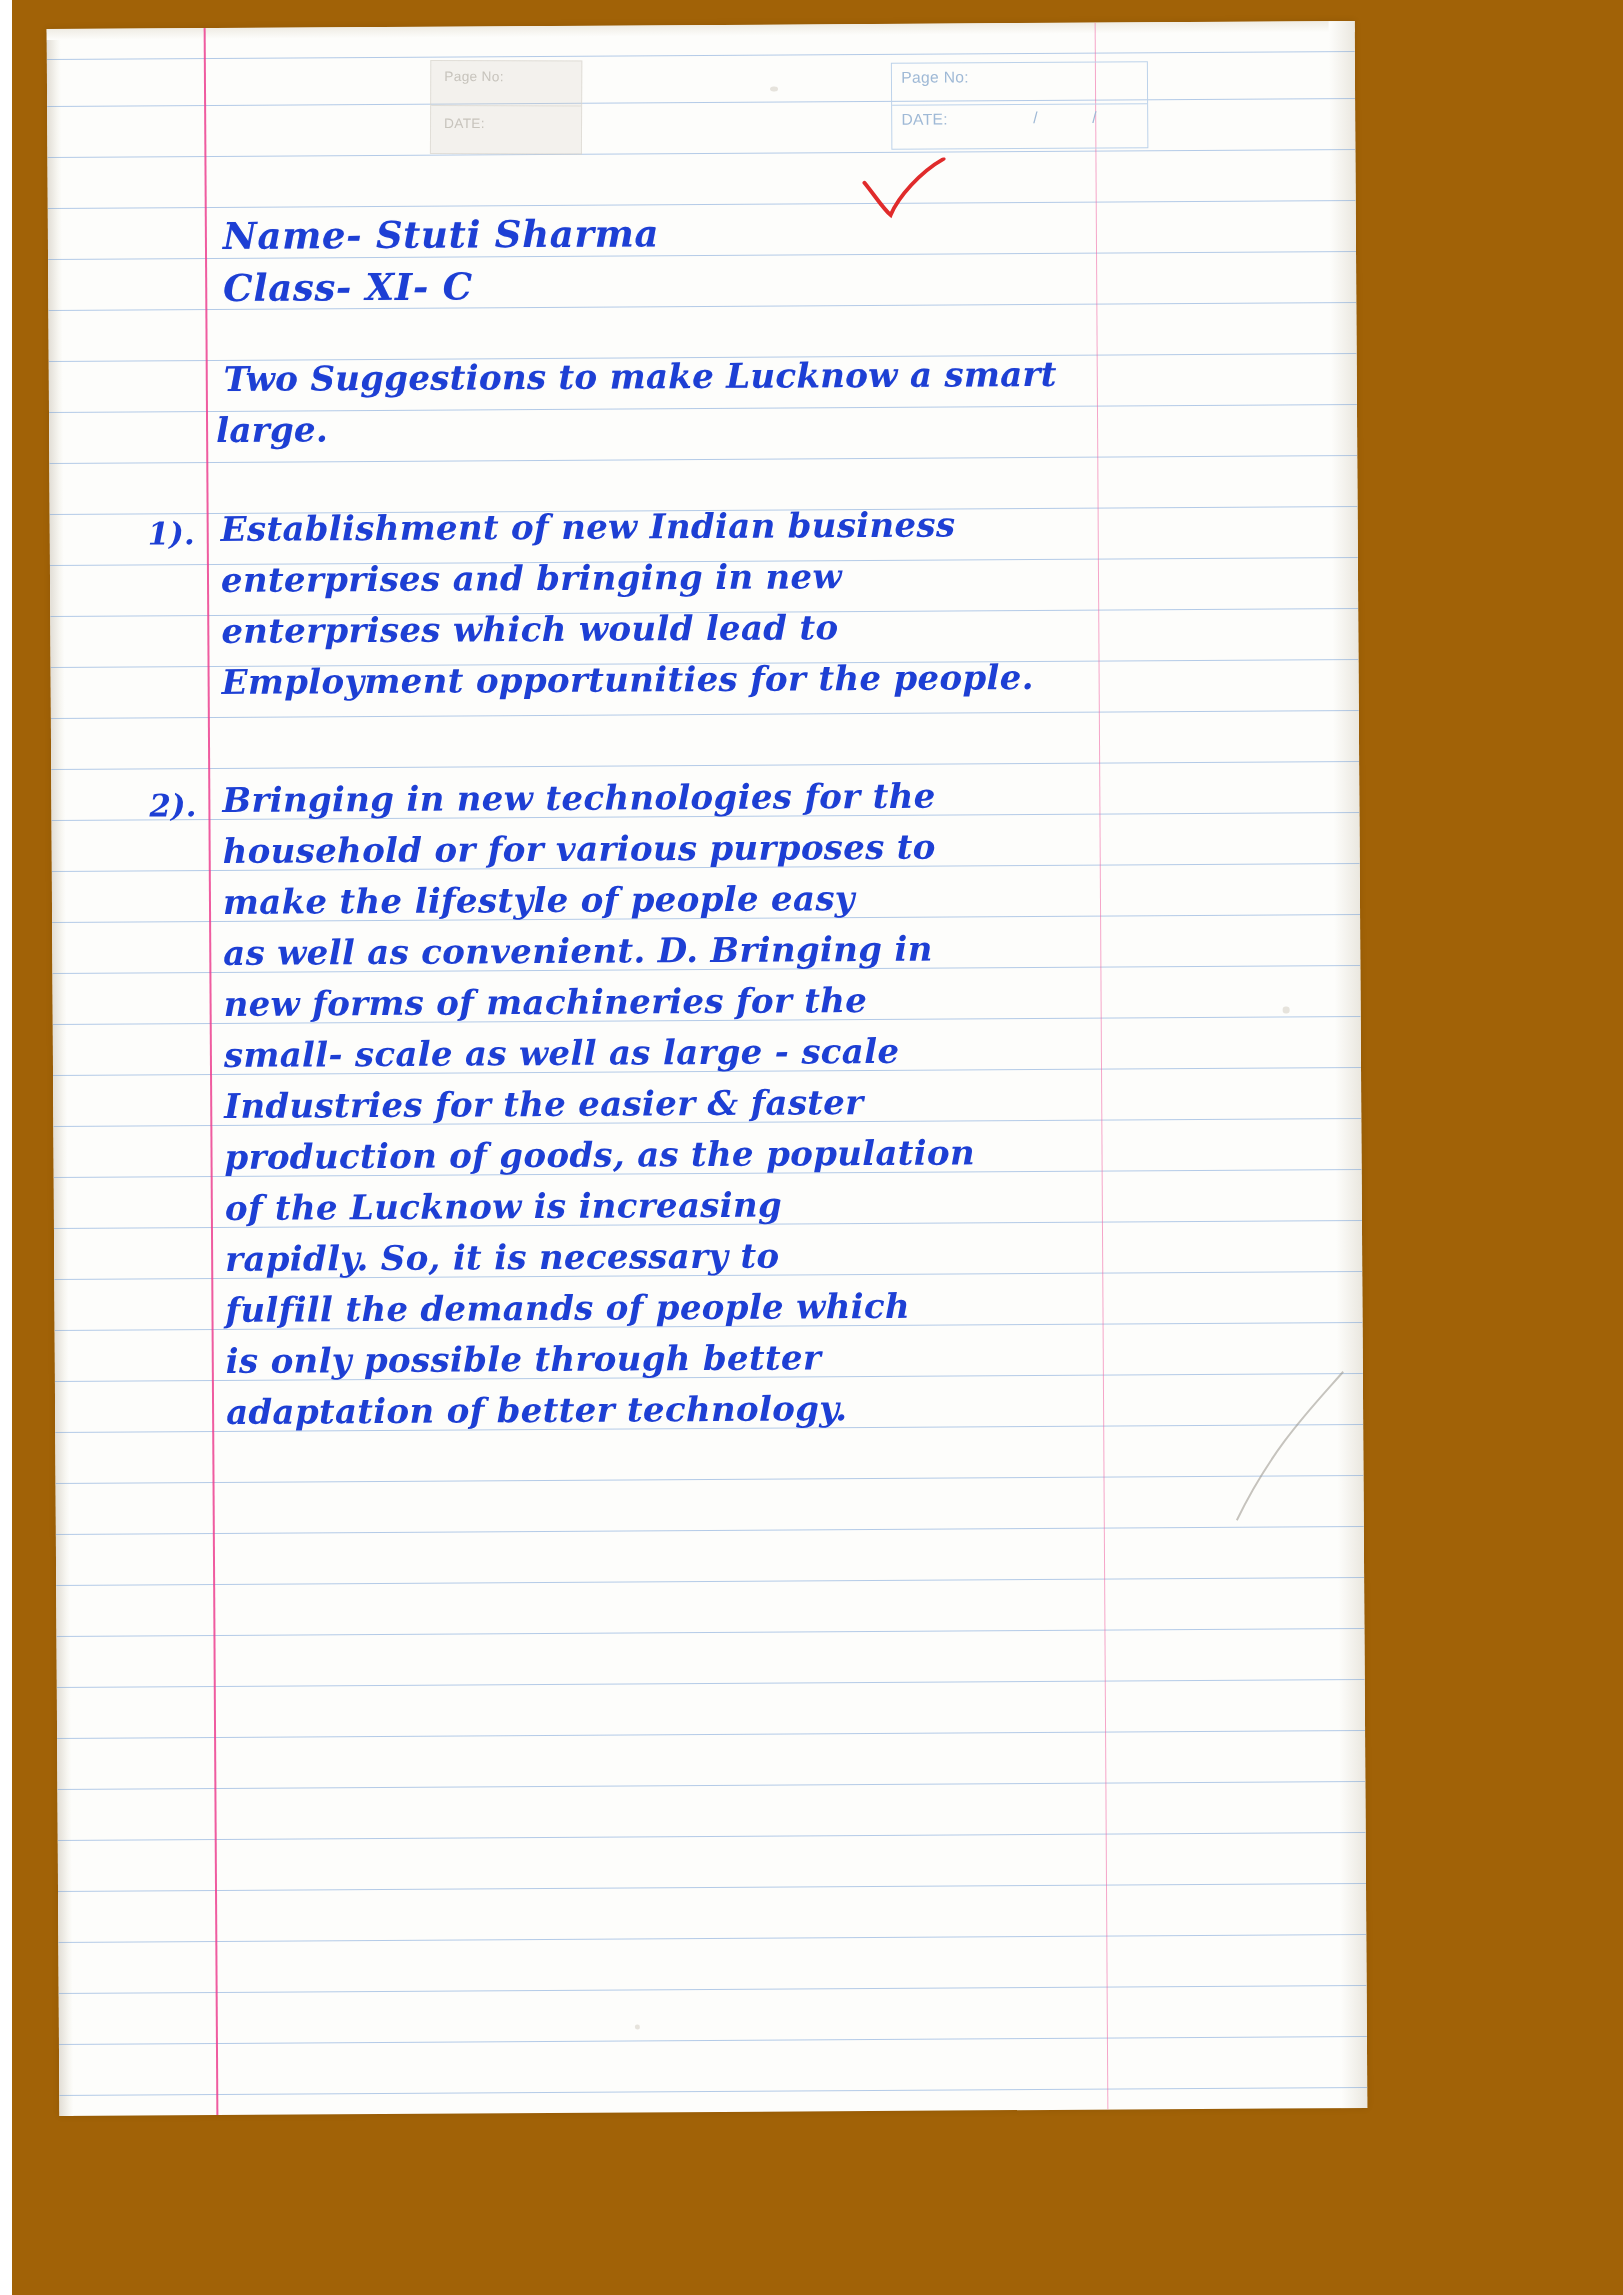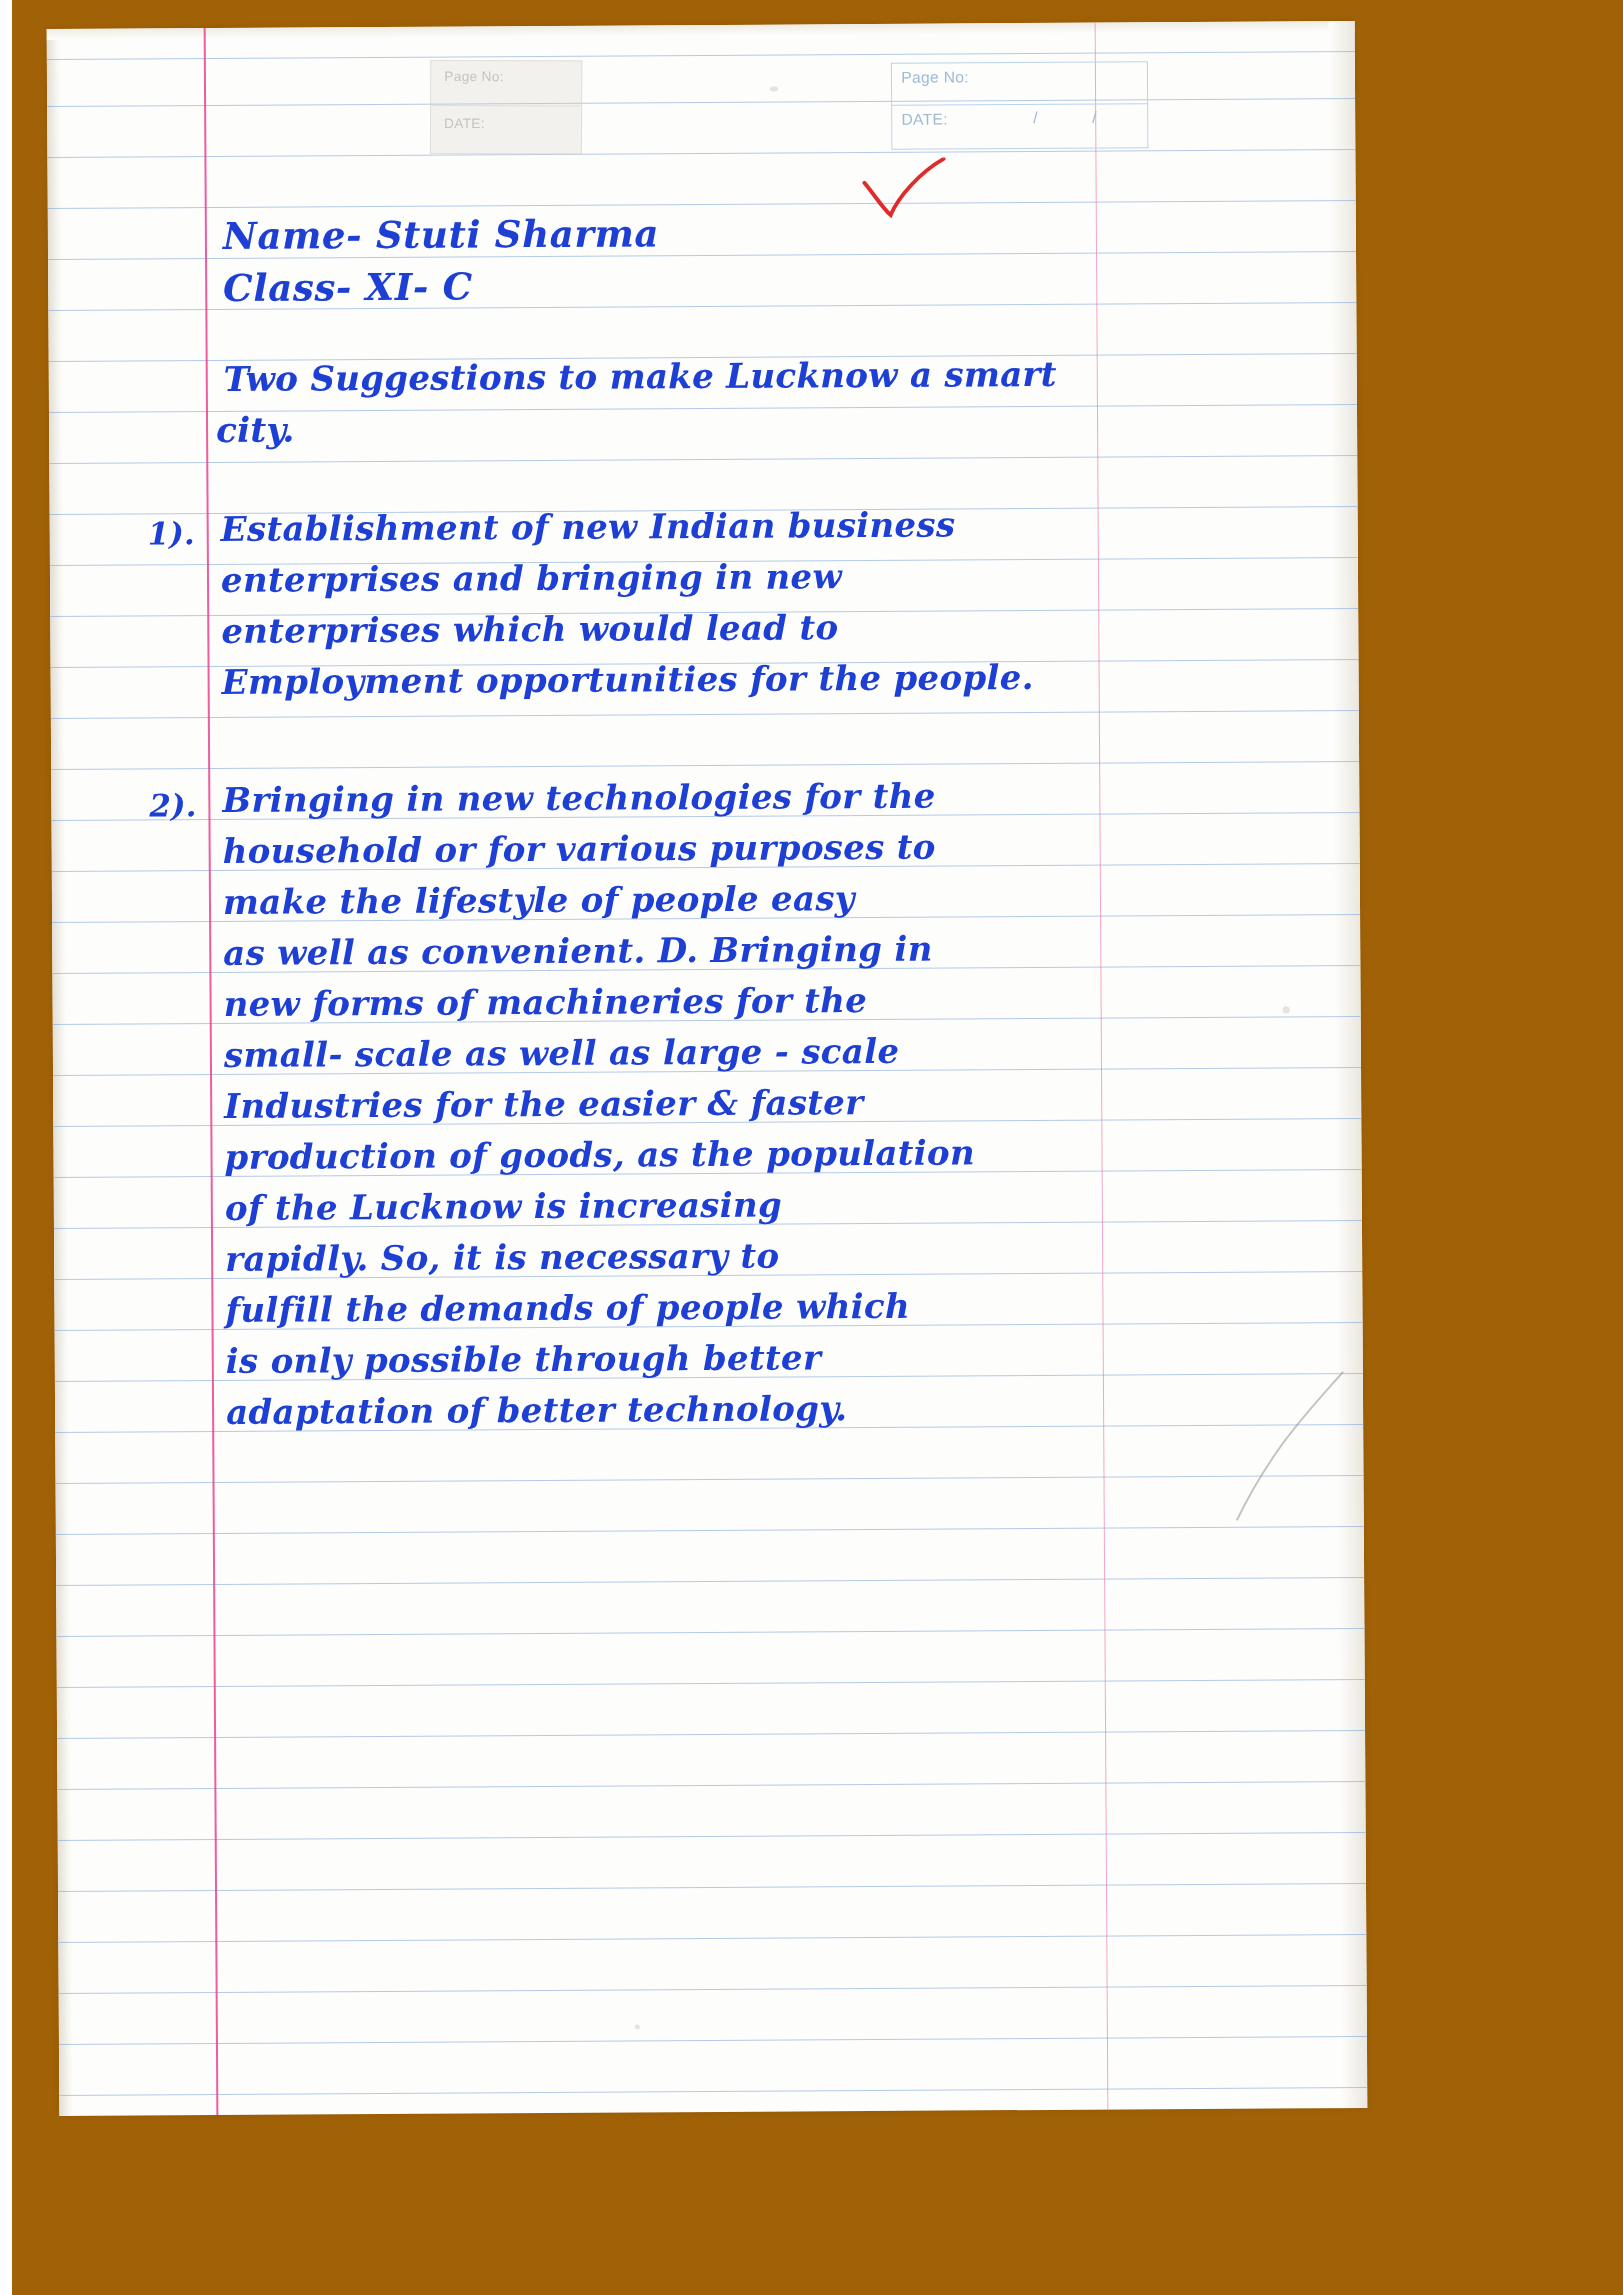--- a/index.html
+++ b/index.html
@@ -216,21 +216,21 @@
     </div>
 
     <svg class="tick" viewBox="0 0 130 100">
       <path d="M4 38 C 20 58, 34 80, 44 88 C 56 60, 90 22, 126 2" fill="none" stroke="#e02b2b" stroke-width="6" stroke-linecap="round"></path>
     </svg>
 
     <div class="hand lg" style="left:175px; top:190px;">Name- Stuti Sharma</div>
     <div class="hand lg" style="left:175px; top:242px;">Class- XI- C</div>
 
     <div class="hand md" style="left:175px; top:334px;">Two Suggestions to make Lucknow a smart</div>
-    <div class="hand md" style="left:167px; top:385px;">city.</div>
+    <div class="hand md" style="left:167px; top:385px;">large.</div>
 
     <div class="num" style="left:98px; top:487px;">1).</div>
     <div class="body-block" style="left:171px; top:481px;">
       <div class="ln">Establishment of new Indian business</div>
       <div class="ln">enterprises and bringing in new</div>
       <div class="ln">enterprises which would lead to</div>
       <div class="ln">Employment opportunities for the people.</div>
     </div>
 
     <div class="num" style="left:98px; top:759px;">2).</div>

